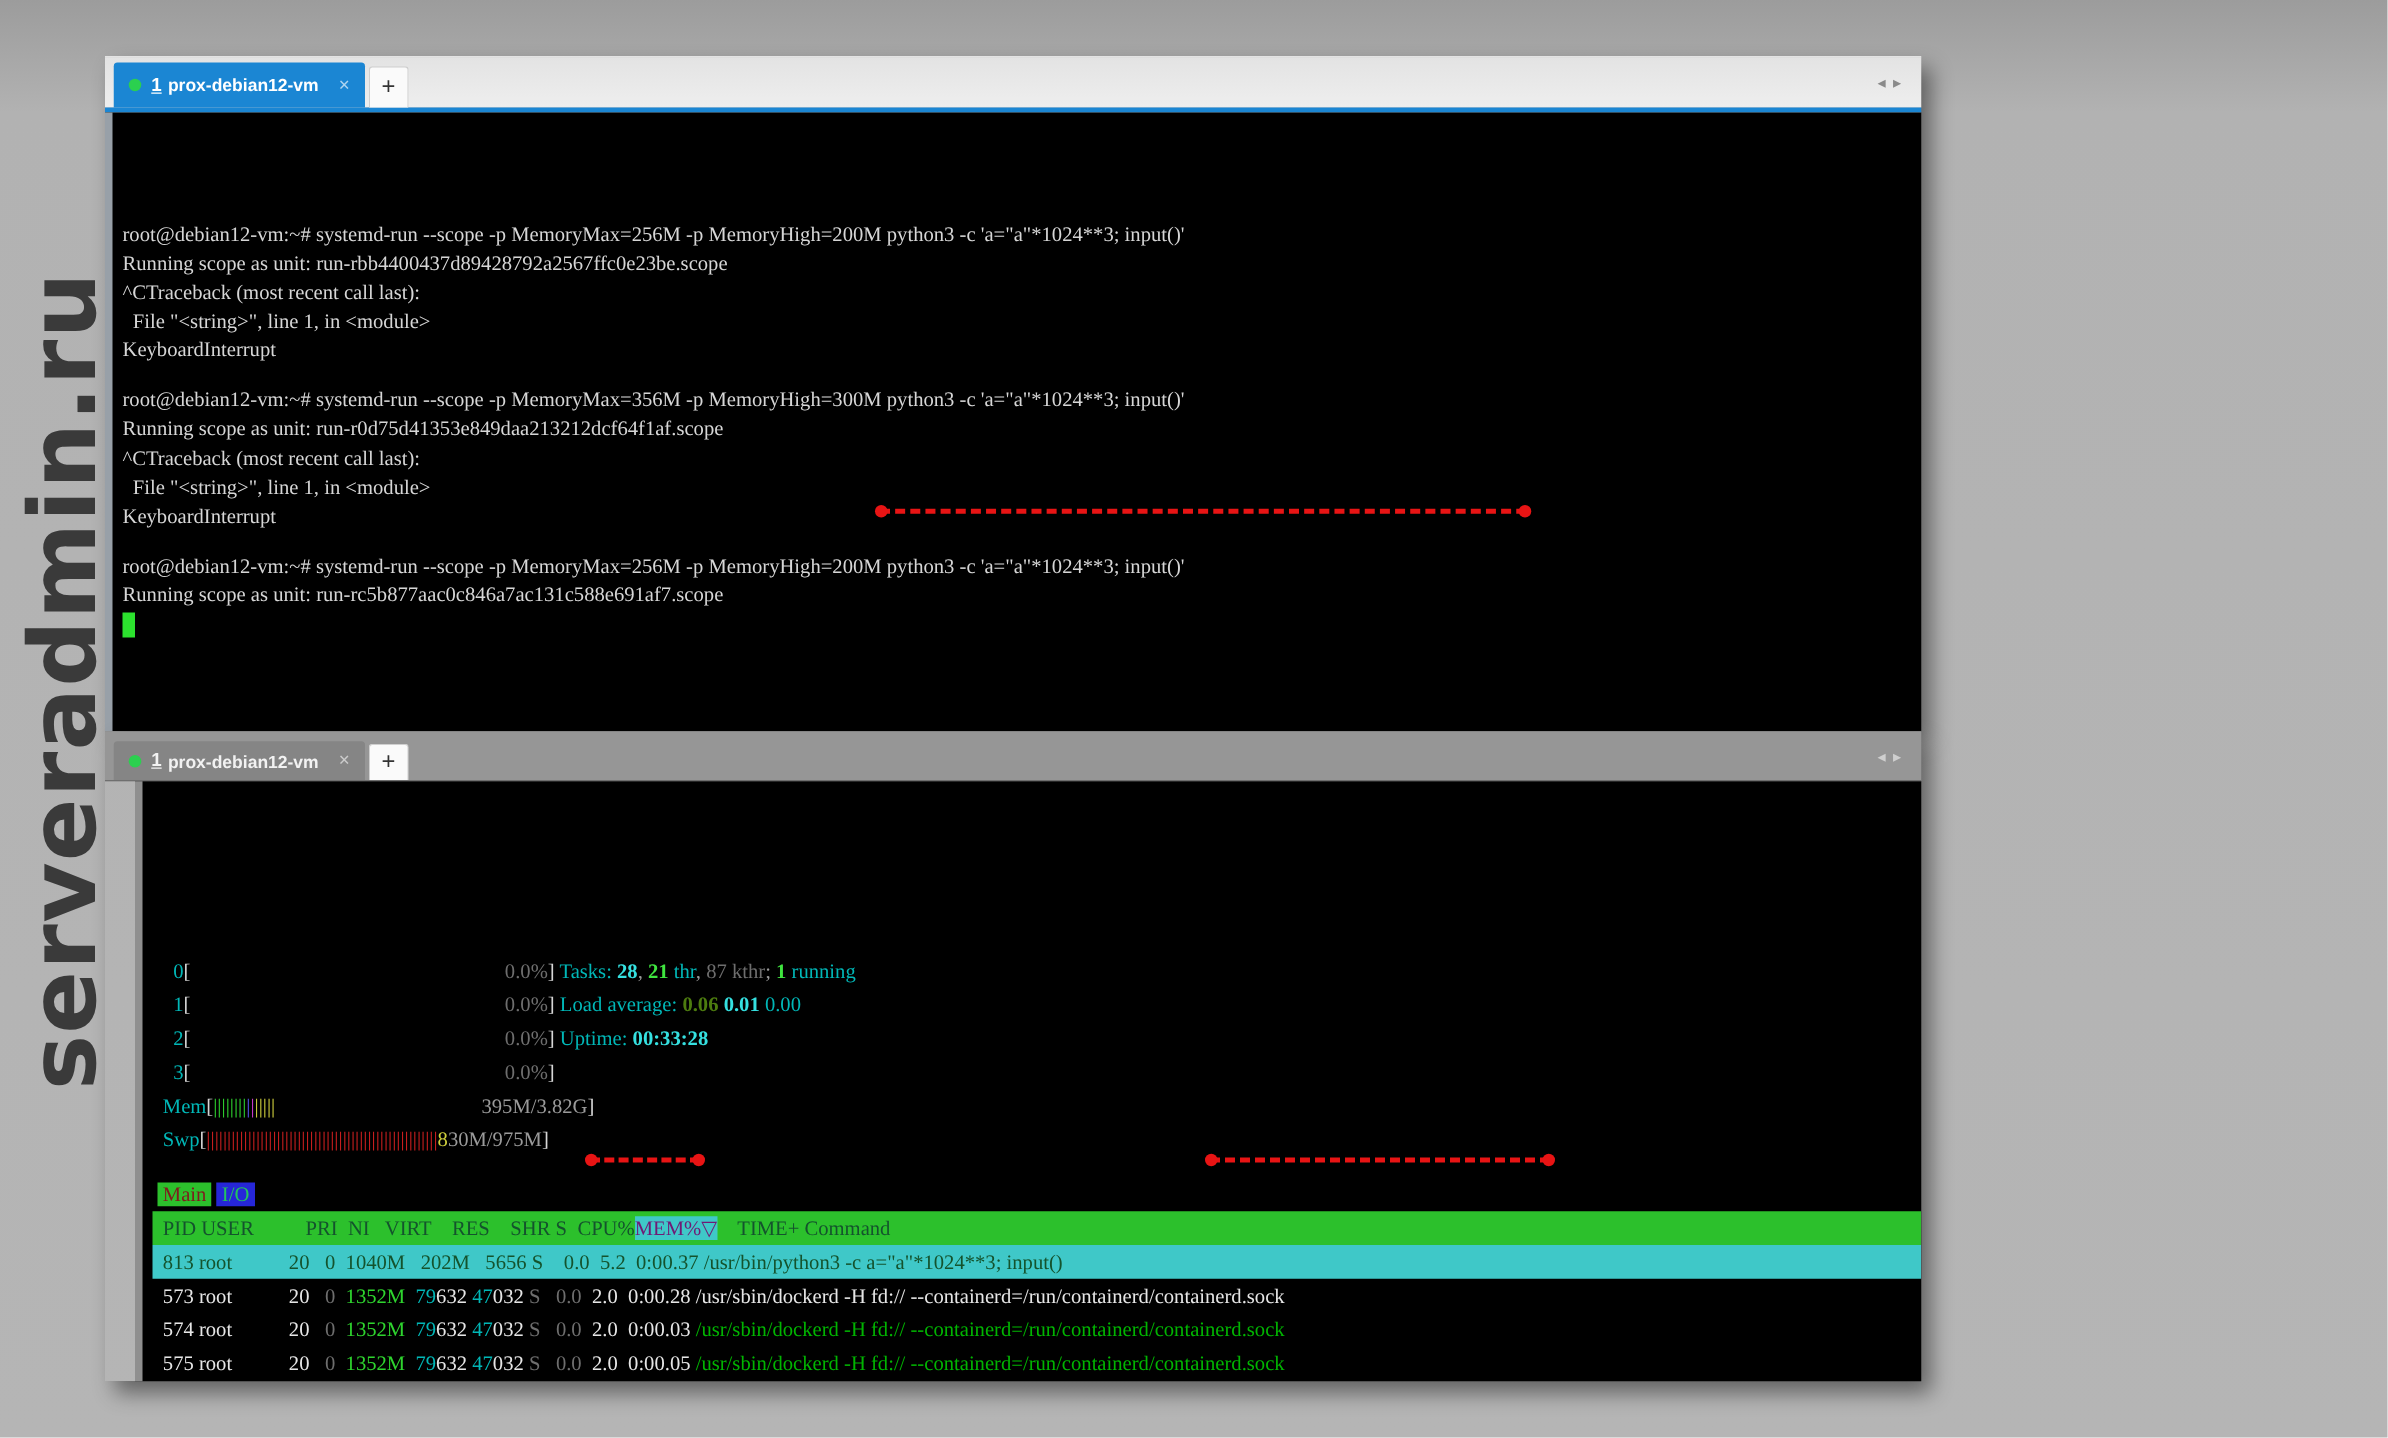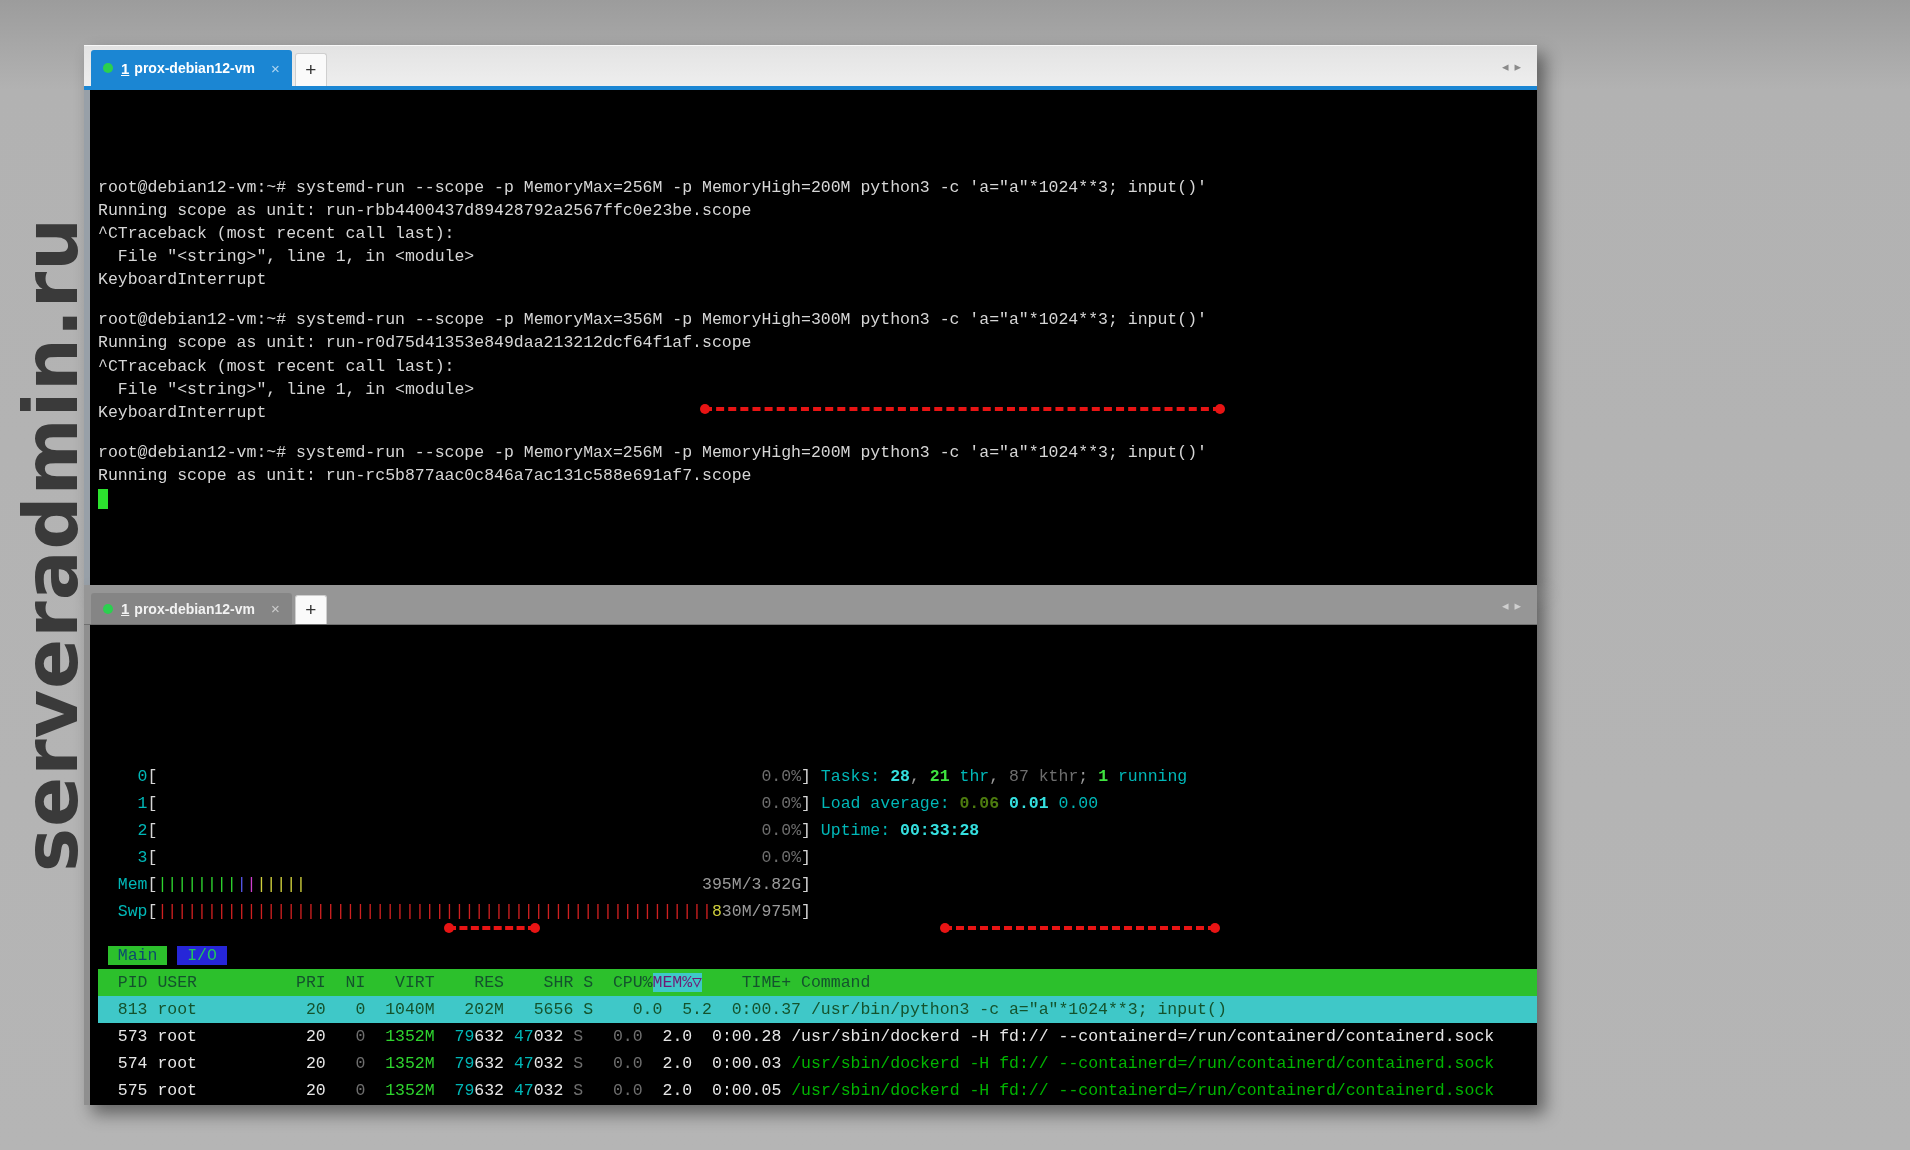--- a/index.html
+++ b/index.html
@@ -32,25 +32,25 @@
   .newtab{width:30px;height:32px;margin-left:3px;background:#fafafa;border:1px solid #cfcfcf;border-bottom:none;
     border-radius:3px 3px 0 0;display:flex;align-items:center;justify-content:center;
     font-size:19px;color:#333;}
   .tb-bot .newtab{height:28px;}
   .navs{position:absolute;right:10px;top:50%;transform:translateY(-50%);color:#8a8a8a;font-size:13px;letter-spacing:6px;}
   .tb-bot .navs{color:#cfcfcf;}
 
   
   .term{
     position:relative;background:#000;border-left:6px solid #98a0a8;
-    font-family:Liberation Mono, monospace;font-size:16.5px;color:#d6d6d6;
+    font-family:Liberation Serif, serif;font-size:16.5px;color:#d6d6d6;
     overflow:hidden;padding:16px 0 0 8px;white-space:pre;box-sizing:border-box;
   }
   .term1{height:495px;line-height:23.2px;}
-  .term2{height:480px;line-height:27px;padding-top:30px;border-left-color:#8f8f8f;}
+  .term2{height:480px;line-height:27px;padding-top:30px;border-left-color:#8f8f8f;margin-left:24px;}
   .tline{white-space:pre;min-height:1em;}
   .cursor{display:inline-block;width:10px;height:20px;background:#2ce22e;vertical-align:middle;}
 
   
   .c-t{color:#d6d6d6}
   .c-w{color:#e6e6e6}
   .c-k{color:#14532d}
   .c-bw{color:#4d7c0f;font-weight:bold}
   .c-cy{color:#00b7b7}
   .c-bcy{color:#35e0e0;font-weight:bold}
@@ -58,21 +58,21 @@
   .c-grb{color:#2ed42e}
   .c-bgr{color:#3fe43f;font-weight:bold}
   .c-dg{color:#6e6e6e}
   .c-mgr{color:#9a9a9a}
   .c-yl{color:#cfcf3c}
   .c-red{color:#cf2020}
   .c-bl{color:#5555ea}
   .c-mg{color:#cf3ccf}
   .c-hb{color:#14532d}
   .c-hs{background:#3fc8c8;color:#701a75}
-  .c-tm{background:#2cc02c;color:#0c4a6e}
+  .c-tm{background:#2cc02c;color:#7f1d1d}
   .c-ti{background:#2626d8;color:#22c55e}
   .hdr{background:#2cc02c;}
   .sel{background:#3fc8c8;}
 
   
   .ann{position:absolute;border-top:4px dashed #e81414;}
   .ann::before,.ann::after{content:'';position:absolute;top:-7px;width:10px;height:10px;border-radius:50%;background:#e81414;}
   .ann::before{left:-4px;}
   .ann::after{right:-4px;}
 </style>

